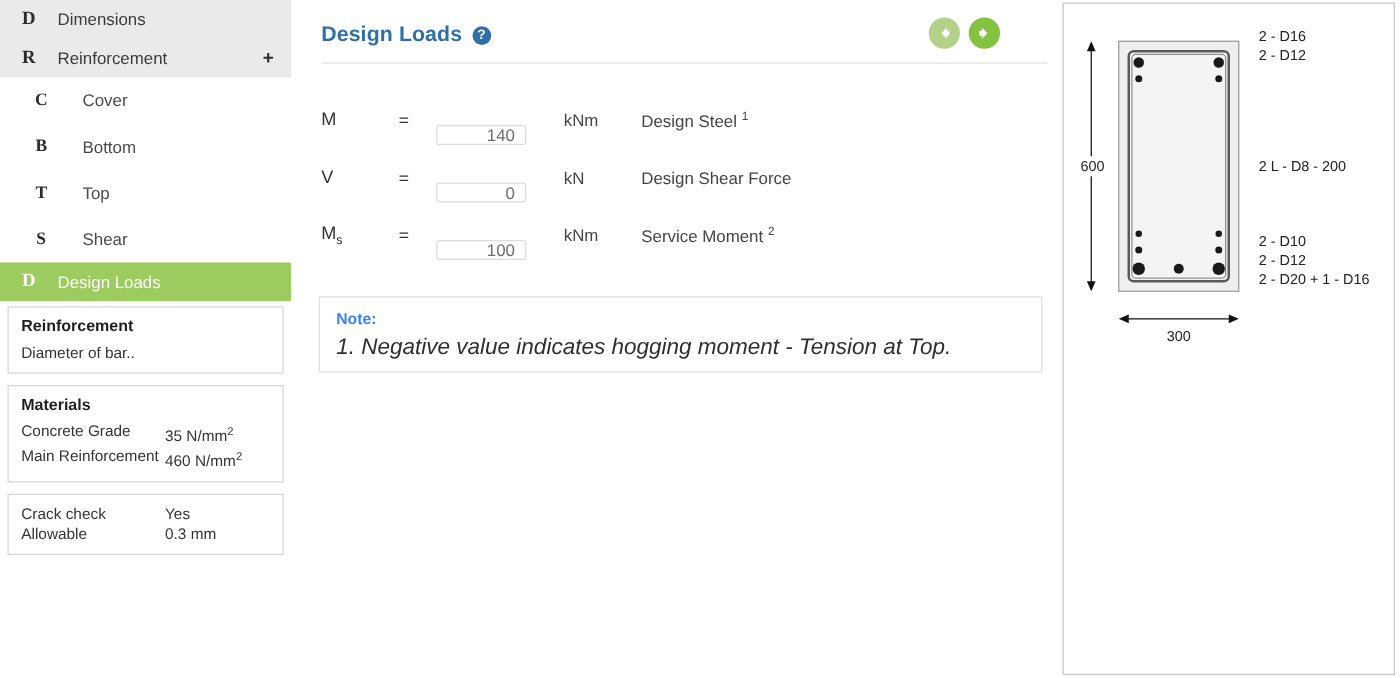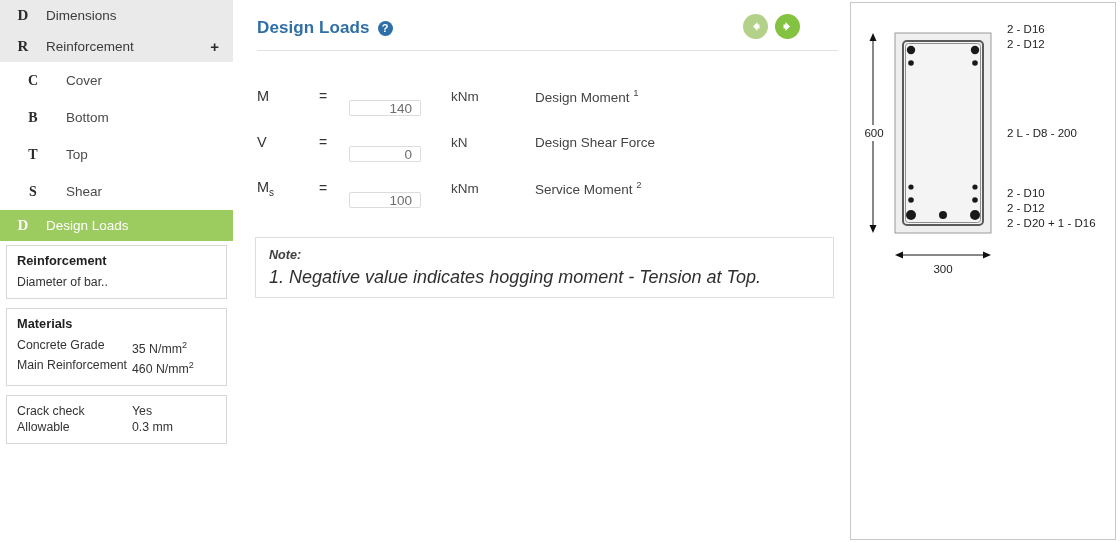--- a/index.html
+++ b/index.html
@@ -117,36 +117,36 @@
     border: 1px solid #dcdcdc; border-radius: 2px;
     background: #fff;
     font-family: "Liberation Sans", sans-serif;
     font-size: 13.5px; color: #6d6d6d;
     text-align: right;
     padding: 0 8px;
     outline: none;
     margin-top: 24px;
   }
   .f-unit {
-    width: 84px; margin-left: 30px;
+    width: 62px; margin-left: 30px;
     font-size: 13.5px; color: #444;
   }
   .f-desc { font-size: 13.5px; color: #444; }
   .f-desc sup { font-size: 9.5px; }
 
   
   .note {
     margin: 26px 14px 0 22px;
     border: 1px solid #dedede;
     background: #fff;
     padding: 10px 13px 11px 13px;
   }
   .note-title {
-    font-style: italic; font-weight: bold;
-    font-size: 12.6px; color: #404040;
+    font-weight: bold;
+    font-size: 12.6px; color: #3b82f6;
     margin-bottom: 7px;
   }
   .note-line {
     font-style: italic; font-size: 18px; color: #2f2f2f;
     line-height: 17px;
   }
 
   
   .diagram-panel {
     position: absolute; left: 850px; top: 2px;
@@ -241,21 +241,21 @@
         </div>
       </div>
     </div>
 
     <div class="form" id="form-rows">
         <div class="frow">
           <div class="f-sym"><span>M</span></div>
           <div class="f-eq">=</div>
           <input class="f-input" type="text" value="140" style="">
           <div class="f-unit">kNm</div>
-          <div class="f-desc"><span>Design Moment</span> <sup>1</sup></div>
+          <div class="f-desc"><span>Design Steel</span> <sup>1</sup></div>
         </div>
         <div class="frow">
           <div class="f-sym"><span>V</span></div>
           <div class="f-eq">=</div>
           <input class="f-input" type="text" value="0" style="">
           <div class="f-unit">kN</div>
           <div class="f-desc"><span>Design Shear Force</span></div>
         </div>
         <div class="frow">
           <div class="f-sym"><span>M</span><sub>s</sub></div>

